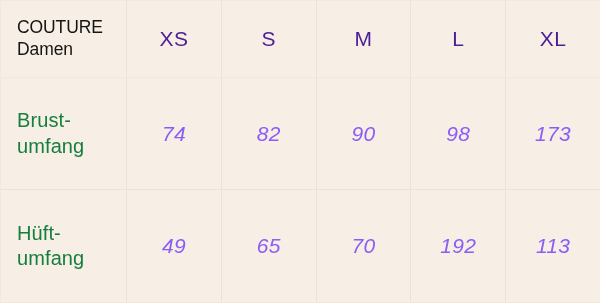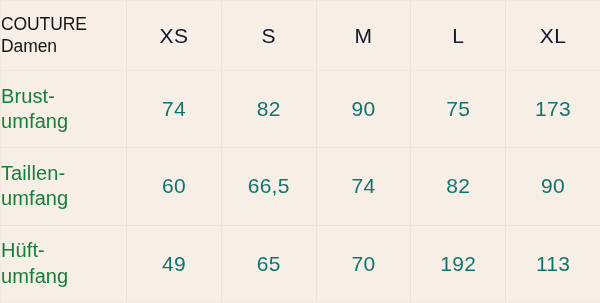--- a/index.html
+++ b/index.html
@@ -25,21 +25,21 @@
     table-layout: fixed;
   }
 
   #size-chart col.label-col { width: 126px; }
   #size-chart col.size-col  { width: 94.8px; }
 
   #size-chart td,
   #size-chart th {
     border: 1px solid #eee1d5;
     background: #f7eee5;
-    padding: 0;
+    padding: 16px;
     margin: 0;
     vertical-align: middle;
     font-weight: normal;
   }
 
   
   #size-chart tr:first-child > * { border-top-color: #f3e8dd; }
   #size-chart tr:last-child  > * { border-bottom-color: #f3e8dd; }
   #size-chart tr > *:first-child { border-left-color: #f3e8dd; }
   #size-chart tr > *:last-child  { border-right-color: #f3e8dd; }
@@ -53,40 +53,41 @@
     color: #151515;
     font-weight: bold;
     font-size: 17.5px;
     line-height: 1.25;
     letter-spacing: -0.1px;
   }
   .brand-line { display: block; }
 
   .size-head {
     text-align: center;
-    color: #0f172a;
+    color: #4c1d95;
     font-size: 21px;
     letter-spacing: 0.4px;
   }
 
   .row-label {
     text-align: left;
     padding: 0 0 0 14px;
     color: #15803d;
     font-size: 20px;
     line-height: 1.28;
     letter-spacing: 0.1px;
   }
   .label-line { display: block; }
 
   .measure {
     text-align: center;
-    color: #0f766e;
+    color: #8b5cf6;
     font-size: 21px;
     letter-spacing: 0.3px;
+    font-style: italic;
   }
 </style>
 </head>
 <body>
 
 <table id="size-chart">
   <colgroup>
     <col class="label-col">
     <col class="size-col">
     <col class="size-col">
@@ -109,33 +110,22 @@
   </thead>
   <tbody>
     <tr class="data-row">
       <td class="row-label">
         <span class="label-line">Brust-</span>
         <span class="label-line">umfang</span>
       </td>
       <td class="measure">74</td>
       <td class="measure">82</td>
       <td class="measure">90</td>
-      <td class="measure">75</td>
+      <td class="measure">98</td>
       <td class="measure">173</td>
-    </tr>
-    <tr class="data-row">
-      <td class="row-label">
-        <span class="label-line">Taillen-</span>
-        <span class="label-line">umfang</span>
-      </td>
-      <td class="measure">60</td>
-      <td class="measure">66,5</td>
-      <td class="measure">74</td>
-      <td class="measure">82</td>
-      <td class="measure">90</td>
     </tr>
     <tr class="data-row">
       <td class="row-label">
         <span class="label-line">Hüft-</span>
         <span class="label-line">umfang</span>
       </td>
       <td class="measure">49</td>
       <td class="measure">65</td>
       <td class="measure">70</td>
       <td class="measure">192</td>

